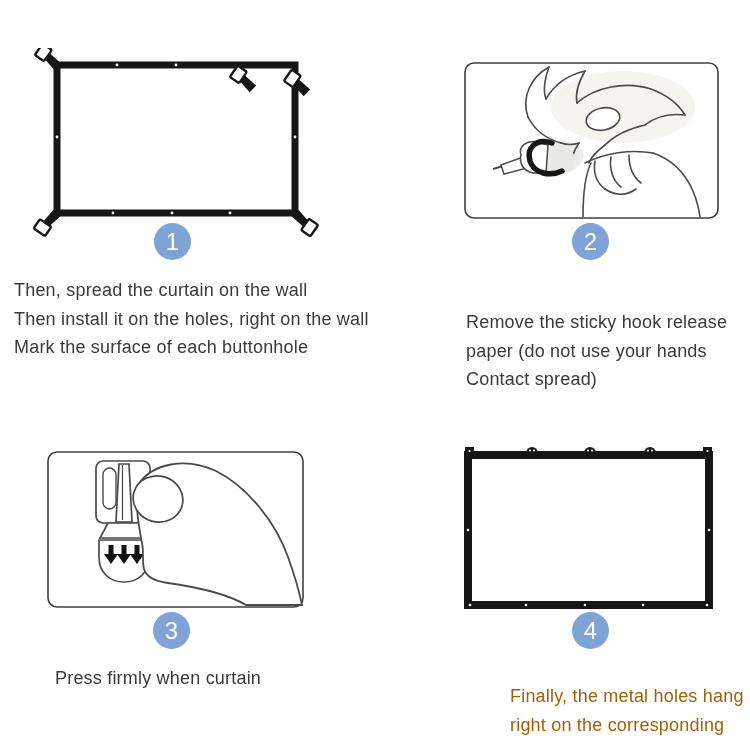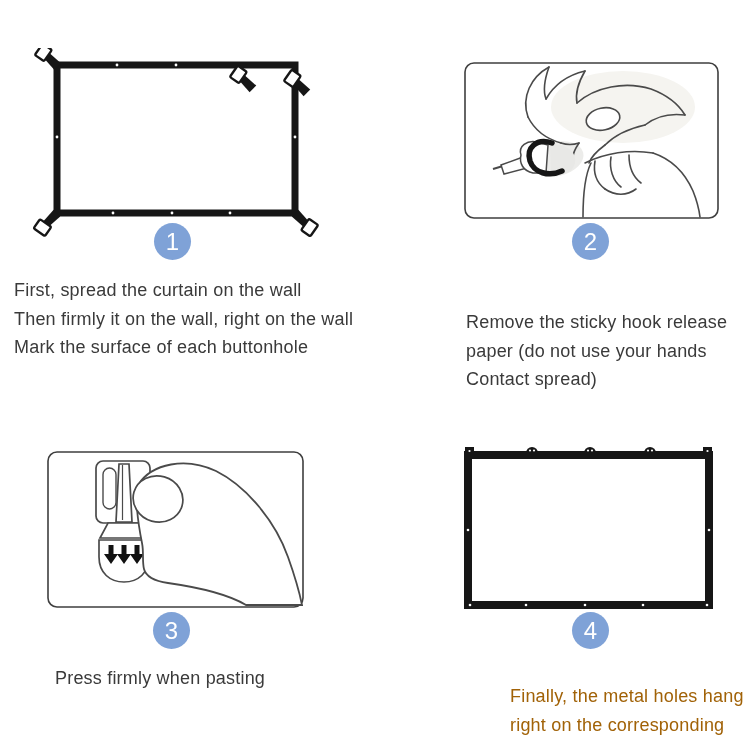--- a/index.html
+++ b/index.html
@@ -46,22 +46,22 @@
 
       <use href="#clip" transform="translate(37,18) rotate(135) scale(1.3)"></use>
       <use href="#clip" transform="translate(232,40) rotate(135) scale(1.3)"></use>
       <use href="#clip" transform="translate(286,44) rotate(135) scale(1.3)"></use>
       <use href="#clip" transform="translate(36,166) rotate(45) scale(1.3)"></use>
       <use href="#clip" transform="translate(276,166) rotate(-45) scale(1.3)"></use>
     </svg>
   </div>
   <div class="badge" style="left: 154px; top: 223px; background: rgb(127, 162, 215);">1</div>
   <div class="caption" style="left: 14px; top: 276px; color: rgb(58, 58, 58);">
-    <span>First, spread the curtain on the wall</span>
-    <span>Then firmly it on the wall, right on the wall</span>
+    <span>Then, spread the curtain on the wall</span>
+    <span>Then install it on the holes, right on the wall</span>
     <span>Mark the surface of each buttonhole</span>
   </div>
 
   <div class="abs" style="left:455px;top:55px;width:275px;height:175px;">
     <svg width="275" height="175" viewBox="0 0 275 175">
       <rect x="10" y="8" width="253" height="155" rx="9" fill="#ffffff" stroke="#3f3f3f" stroke-width="1.6"></rect>
 
       <ellipse cx="168" cy="52" rx="72" ry="36" fill="#f5f4f0"></ellipse>
       <ellipse cx="102" cy="104" rx="27" ry="17" fill="#ececea" transform="rotate(-14 102 104)"></ellipse>
       <g stroke="#4a4a4a" stroke-width="1.6" fill="none" stroke-linecap="round">
@@ -123,21 +123,21 @@
       </g>
 
       <path d="M 98,40 C 112,18 146,12 176,26 C 208,42 236,78 248,112 C 253,126 259,145 262,160
                L 206,160 C 186,148 156,142 128,138 C 114,136 106,132 104,124
                C 102,116 104,108 102,98 C 100,88 98,76 97,64 C 96,54 95,48 98,40 Z" fill="#ffffff" stroke="#4a4a4a" stroke-width="1.8"></path>
       <ellipse cx="118" cy="54" rx="25" ry="23" transform="rotate(16 118 54)" fill="#ffffff" stroke="#4a4a4a" stroke-width="1.7"></ellipse>
     </svg>
   </div>
   <div class="badge" style="left: 153px; top: 612px; background: rgb(127, 162, 215);">3</div>
   <div class="caption" style="left: 55px; top: 664px; color: rgb(58, 58, 58);">
-    <span>Press firmly when pasting</span>
+    <span>Press firmly when curtain</span>
   </div>
 
   <div class="abs" style="left:455px;top:440px;width:270px;height:180px;">
     <svg width="270" height="180" viewBox="0 0 270 180">
 
       <g fill="#161616">
         <circle cx="77" cy="13" r="6"></circle>
         <circle cx="135" cy="13" r="6"></circle>
         <circle cx="195" cy="13" r="6"></circle>
         <rect x="10" y="7" width="9" height="9"></rect>

